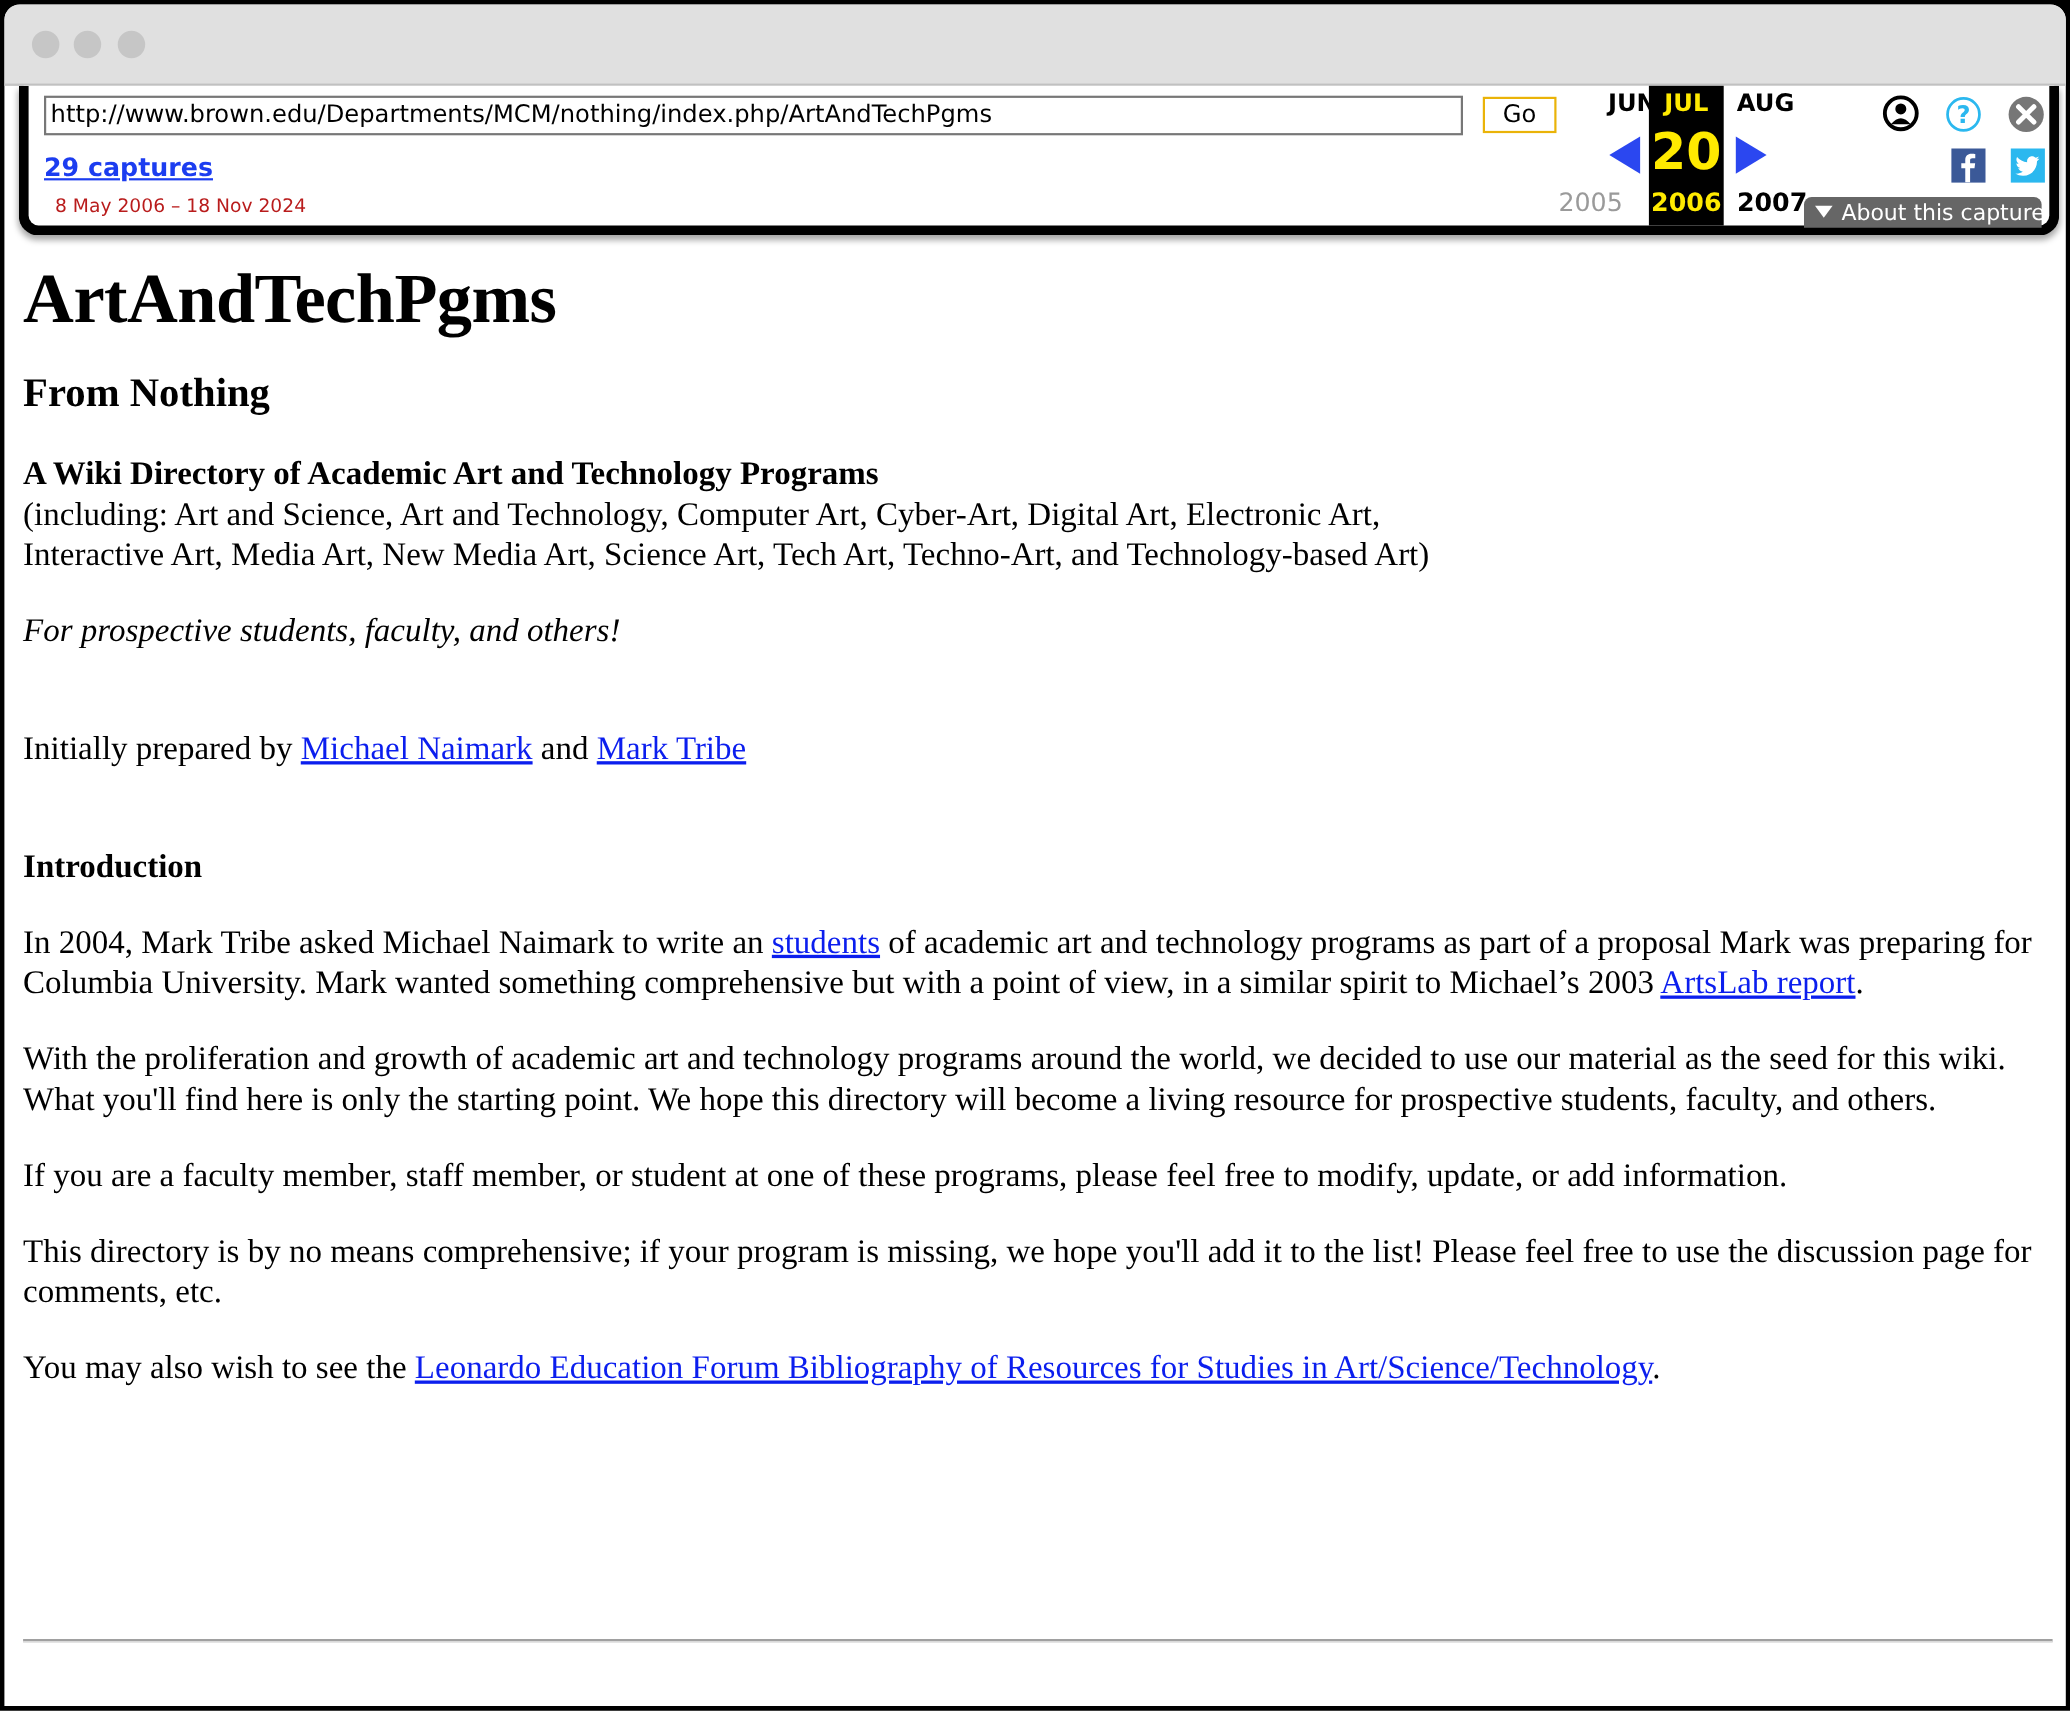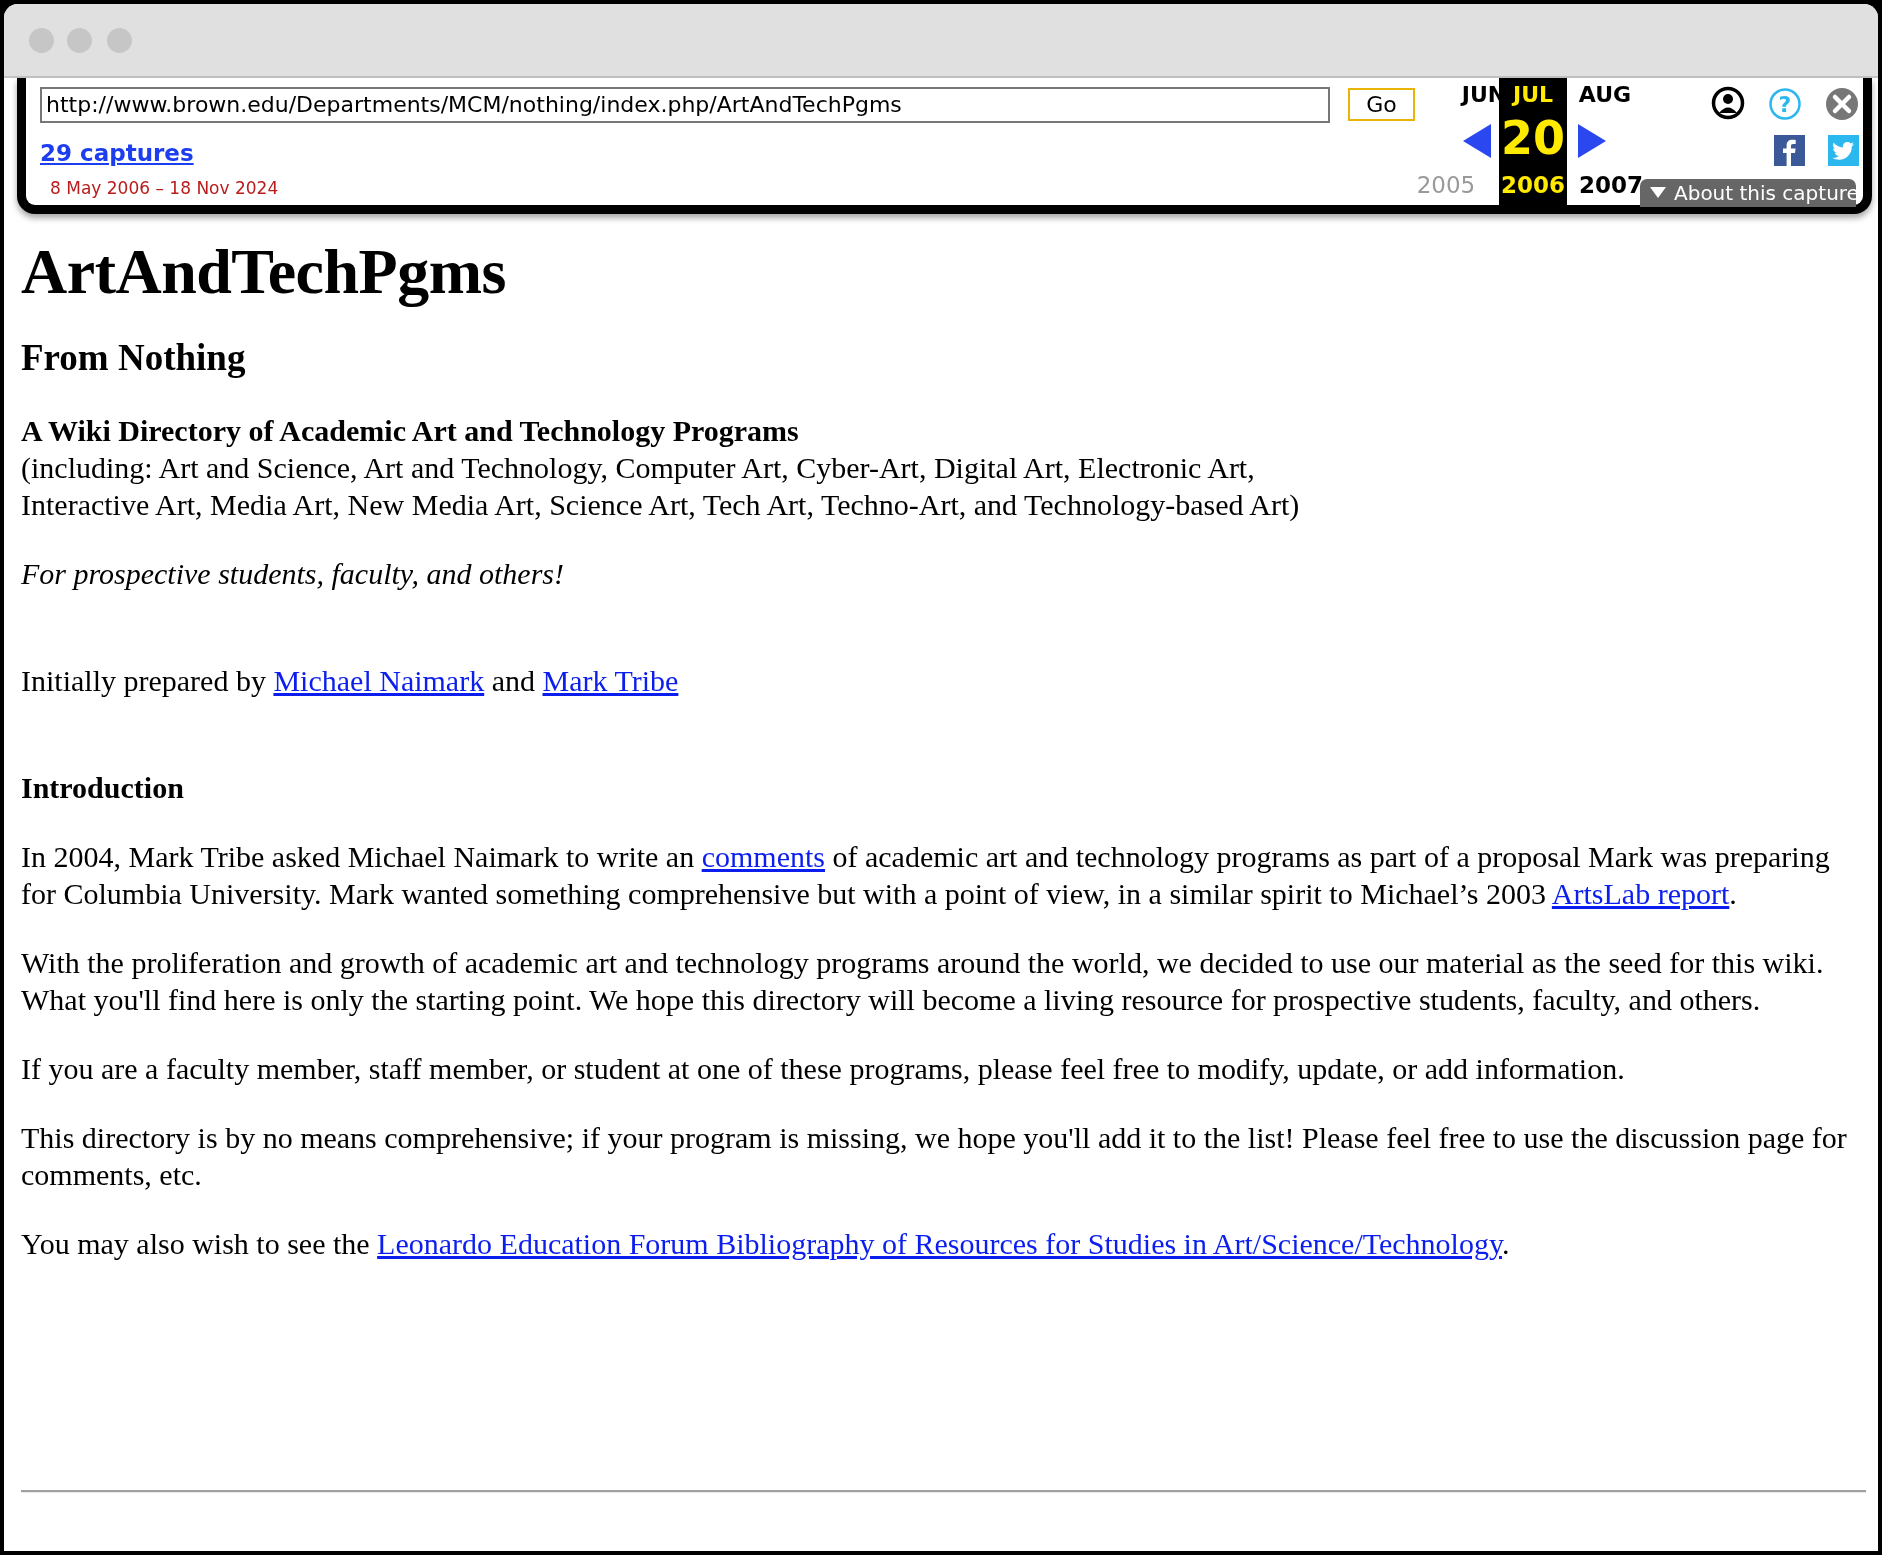--- a/index.html
+++ b/index.html
@@ -137,20 +137,20 @@
     <p>
       <span class="subtitle">A Wiki Directory of Academic Art and Technology Programs</span><br>
       <span>(including: Art and Science, Art and Technology, Computer Art, Cyber-Art, Digital Art, Electronic Art,</span><br>
       <span>Interactive Art, Media Art, New Media Art, Science Art, Tech Art, Techno-Art, and Technology-based Art)</span>
     </p>
     <p class="italic">For prospective students, faculty, and others!</p>
     <div class="spacer"></div>
     <p><span>Initially prepared by </span><a>Michael Naimark</a><span> and </span><a>Mark Tribe</a></p>
     <div class="spacer"></div>
     <div class="intro-h">Introduction</div>
-    <p><span>In 2004, Mark Tribe asked Michael Naimark to write an </span><a>comments</a><span> of academic art and technology programs as part of a proposal Mark was preparing for Columbia University. Mark wanted something comprehensive but with a point of view, in a similar spirit to Michael’s 2003 </span><a>ArtsLab report</a><span>.</span></p>
+    <p><span>In 2004, Mark Tribe asked Michael Naimark to write an </span><a>students</a><span> of academic art and technology programs as part of a proposal Mark was preparing for Columbia University. Mark wanted something comprehensive but with a point of view, in a similar spirit to Michael’s 2003 </span><a>ArtsLab report</a><span>.</span></p>
     <p>With the proliferation and growth of academic art and technology programs around the world, we decided to use our material as the seed for this wiki. What you'll find here is only the starting point. We hope this directory will become a living resource for prospective students, faculty, and others.</p>
     <p>If you are a faculty member, staff member, or student at one of these programs, please feel free to modify, update, or add information.</p>
     <p>This directory is by no means comprehensive; if your program is missing, we hope you'll add it to the list! Please feel free to use the discussion page for comments, etc.</p>
     <p><span>You may also wish to see the </span><a>Leonardo Education Forum Bibliography of Resources for Studies in Art/Science/Technology</a><span>.</span></p>
   </div>
   <div class="hr"></div>
 </div>
 
 </body></html>

